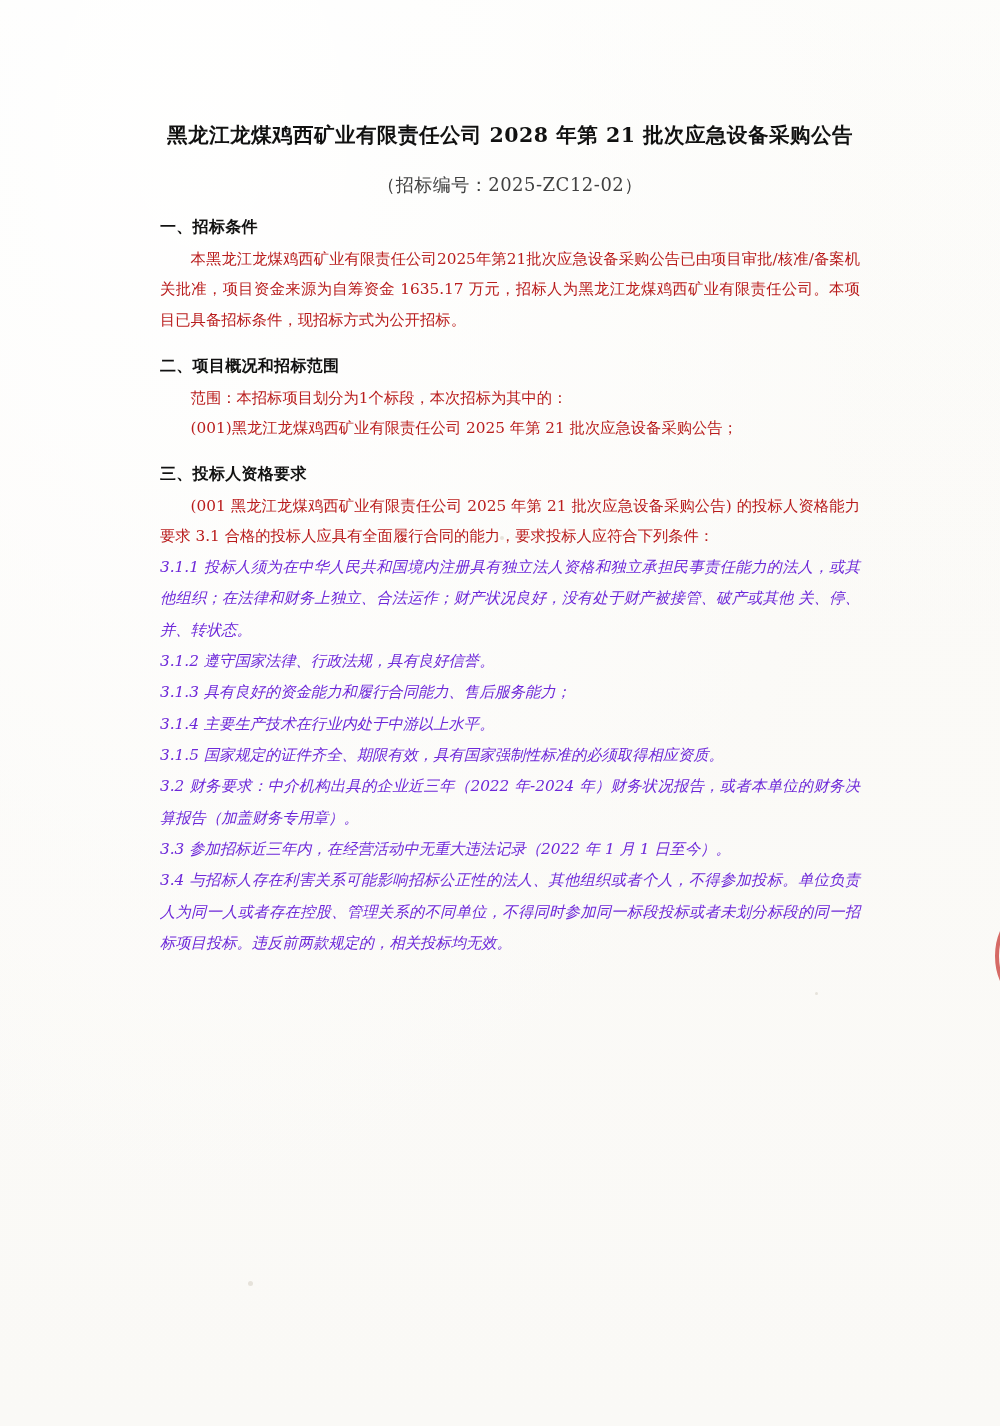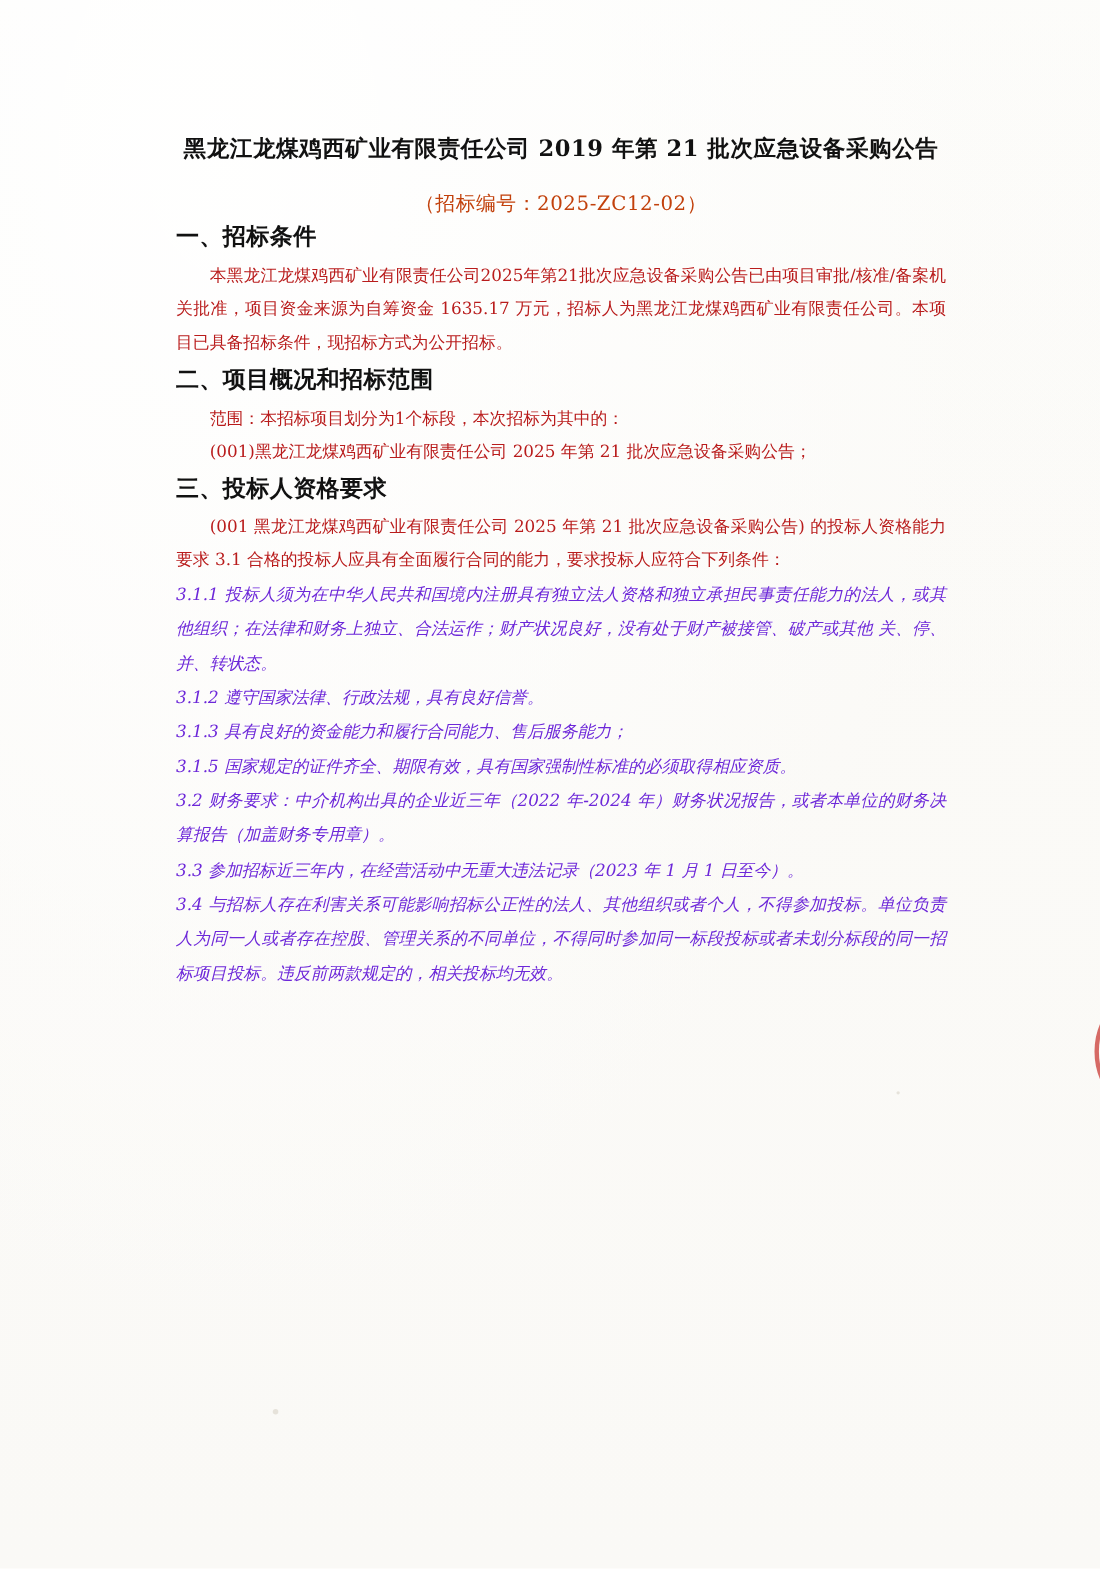--- a/index.html
+++ b/index.html
@@ -41,33 +41,33 @@
     text-align: center;
     letter-spacing: 0.5px;
     line-height: 1.5;
     color: #111;
   }
   .doc-subtitle {
     font-size: 18px;
     text-align: center;
     margin-top: 22px;
     letter-spacing: 0.5px;
-    color: #c2410c;
+    color: #404040;
     font-family: "DejaVu Serif", "Liberation Serif", serif;
   }
   .region-line {
     font-size: 15.5px;
     margin-top: 66px;
     line-height: 1.9;
     color: #1a1a1a;
   }
   .section-heading {
-    font-size: 21px;
+    font-size: 16px;
     font-weight: bold;
-    margin-top: 4px;
+    margin-top: 20px;
     margin-bottom: 6px;
     letter-spacing: 0.3px;
     color: #111;
   }
   .para {
     font-size: 15.3px;
     line-height: 2.0;
     text-align: justify;
     text-justify: inter-ideograph;
     color: #b91c1c;
@@ -118,39 +118,40 @@
 
 <div class="page">
   <div class="paper-tint"></div>
 
   <div class="speck" style="left:248px;top:1281px;width:5px;height:5px;"></div>
   <div class="speck" style="left:500px;top:536px;width:4px;height:4px;"></div>
   <div class="speck" style="left:815px;top:992px;width:3px;height:3px;"></div>
 
   <div class="content">
 
-    <div class="doc-title">黑龙江龙煤鸡西矿业有限责任公司 2019 年第 21 批次应急设备采购公告</div>
+    <div class="doc-title">黑龙江龙煤鸡西矿业有限责任公司 2028 年第 21 批次应急设备采购公告</div>
     <div class="doc-subtitle">（招标编号：2025-ZC12-02）</div>
 
 
     <div class="section-heading">一、招标条件</div>
     <p class="para indent">本黑龙江龙煤鸡西矿业有限责任公司2025年第21批次应急设备采购公告已由项目审批/核准/备案机关批准，项目资金来源为自筹资金 1635.17 万元，招标人为黑龙江龙煤鸡西矿业有限责任公司。本项目已具备招标条件，现招标方式为公开招标。</p>
 
     <div class="section-heading">二、项目概况和招标范围</div>
     <p class="para indent">范围：本招标项目划分为1个标段，本次招标为其中的：</p>
     <p class="para indent">(001)黑龙江龙煤鸡西矿业有限责任公司 2025 年第 21 批次应急设备采购公告；</p>
 
     <div class="section-heading">三、投标人资格要求</div>
     <p class="para indent">(001 黑龙江龙煤鸡西矿业有限责任公司 2025 年第 21 批次应急设备采购公告) 的投标人资格能力要求 3.1 合格的投标人应具有全面履行合同的能力，要求投标人应符合下列条件：</p>
     <p class="list-para">3.1.1 投标人须为在中华人民共和国境内注册具有独立法人资格和独立承担民事责任能力的法人，或其他组织；在法律和财务上独立、合法运作；财产状况良好，没有处于财产被接管、破产或其他 关、停、并、转状态。</p>
     <p class="list-para">3.1.2 遵守国家法律、行政法规，具有良好信誉。</p>
     <p class="list-para">3.1.3 具有良好的资金能力和履行合同能力、售后服务能力；</p>
+    <p class="list-para">3.1.4 主要生产技术在行业内处于中游以上水平。</p>
     <p class="list-para">3.1.5 国家规定的证件齐全、期限有效，具有国家强制性标准的必须取得相应资质。</p>
     <p class="list-para">3.2 财务要求：中介机构出具的企业近三年（2022 年-2024 年）财务状况报告，或者本单位的财务决算报告（加盖财务专用章）。</p>
-    <p class="list-para">3.3 参加招标近三年内，在经营活动中无重大违法记录（2023 年 1 月 1 日至今）。</p>
+    <p class="list-para">3.3 参加招标近三年内，在经营活动中无重大违法记录（2022 年 1 月 1 日至今）。</p>
     <p class="list-para">3.4 与招标人存在利害关系可能影响招标公正性的法人、其他组织或者个人，不得参加投标。单位负责人为同一人或者存在控股、管理关系的不同单位，不得同时参加同一标段投标或者未划分标段的同一招标项目投标。违反前两款规定的，相关投标均无效。</p>
 
   </div>
 
   <div class="seal-wrap">
     <div class="seal-circle"></div>
 
   </div>
 </div>
 

